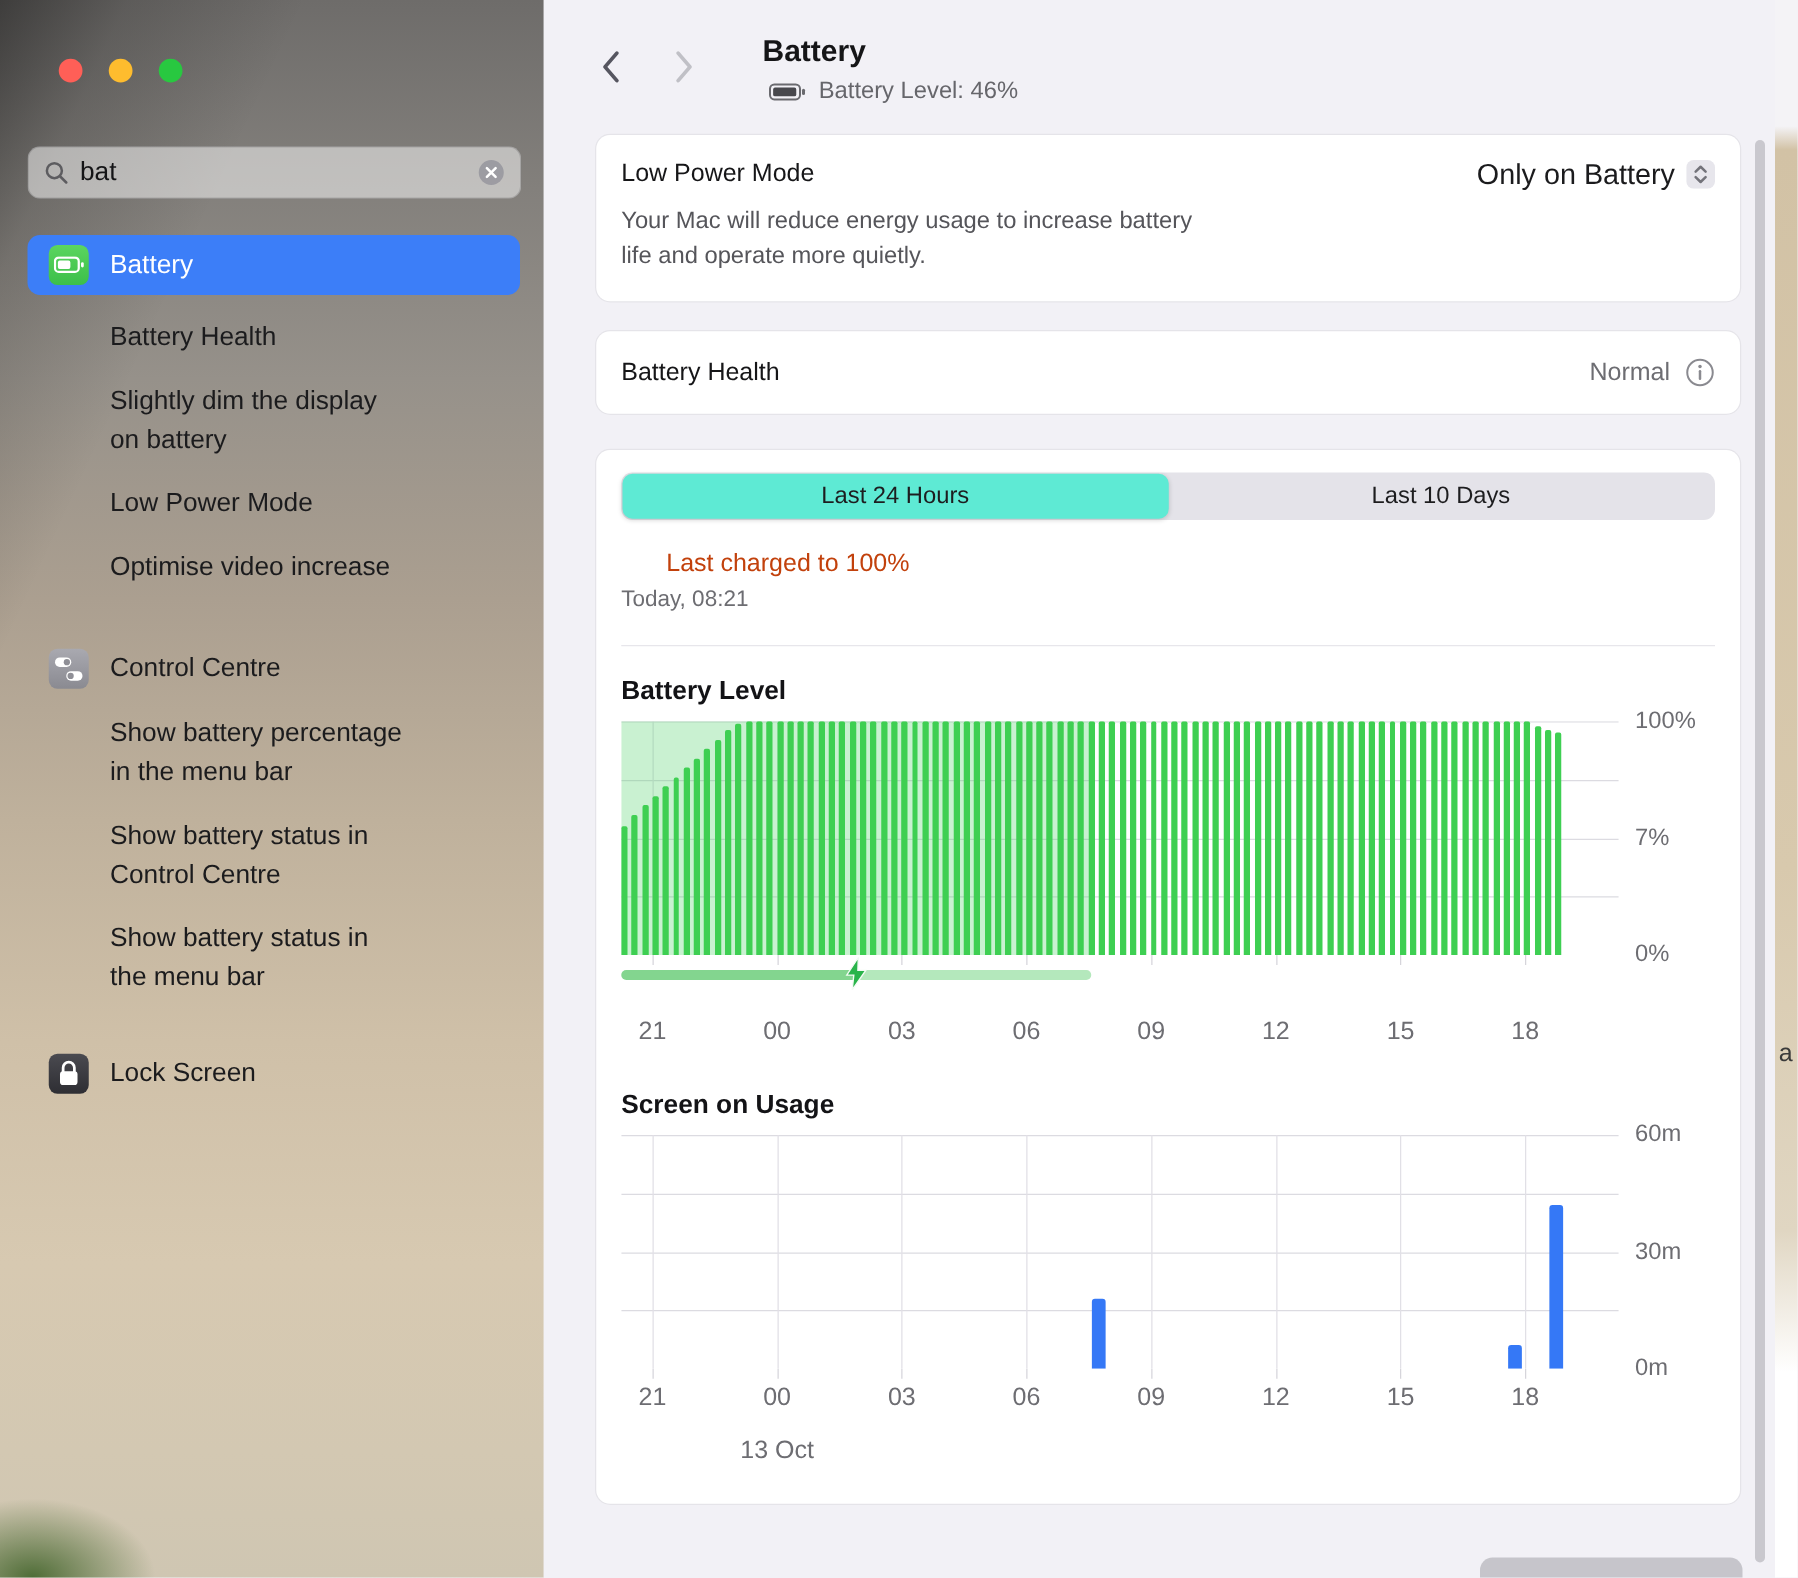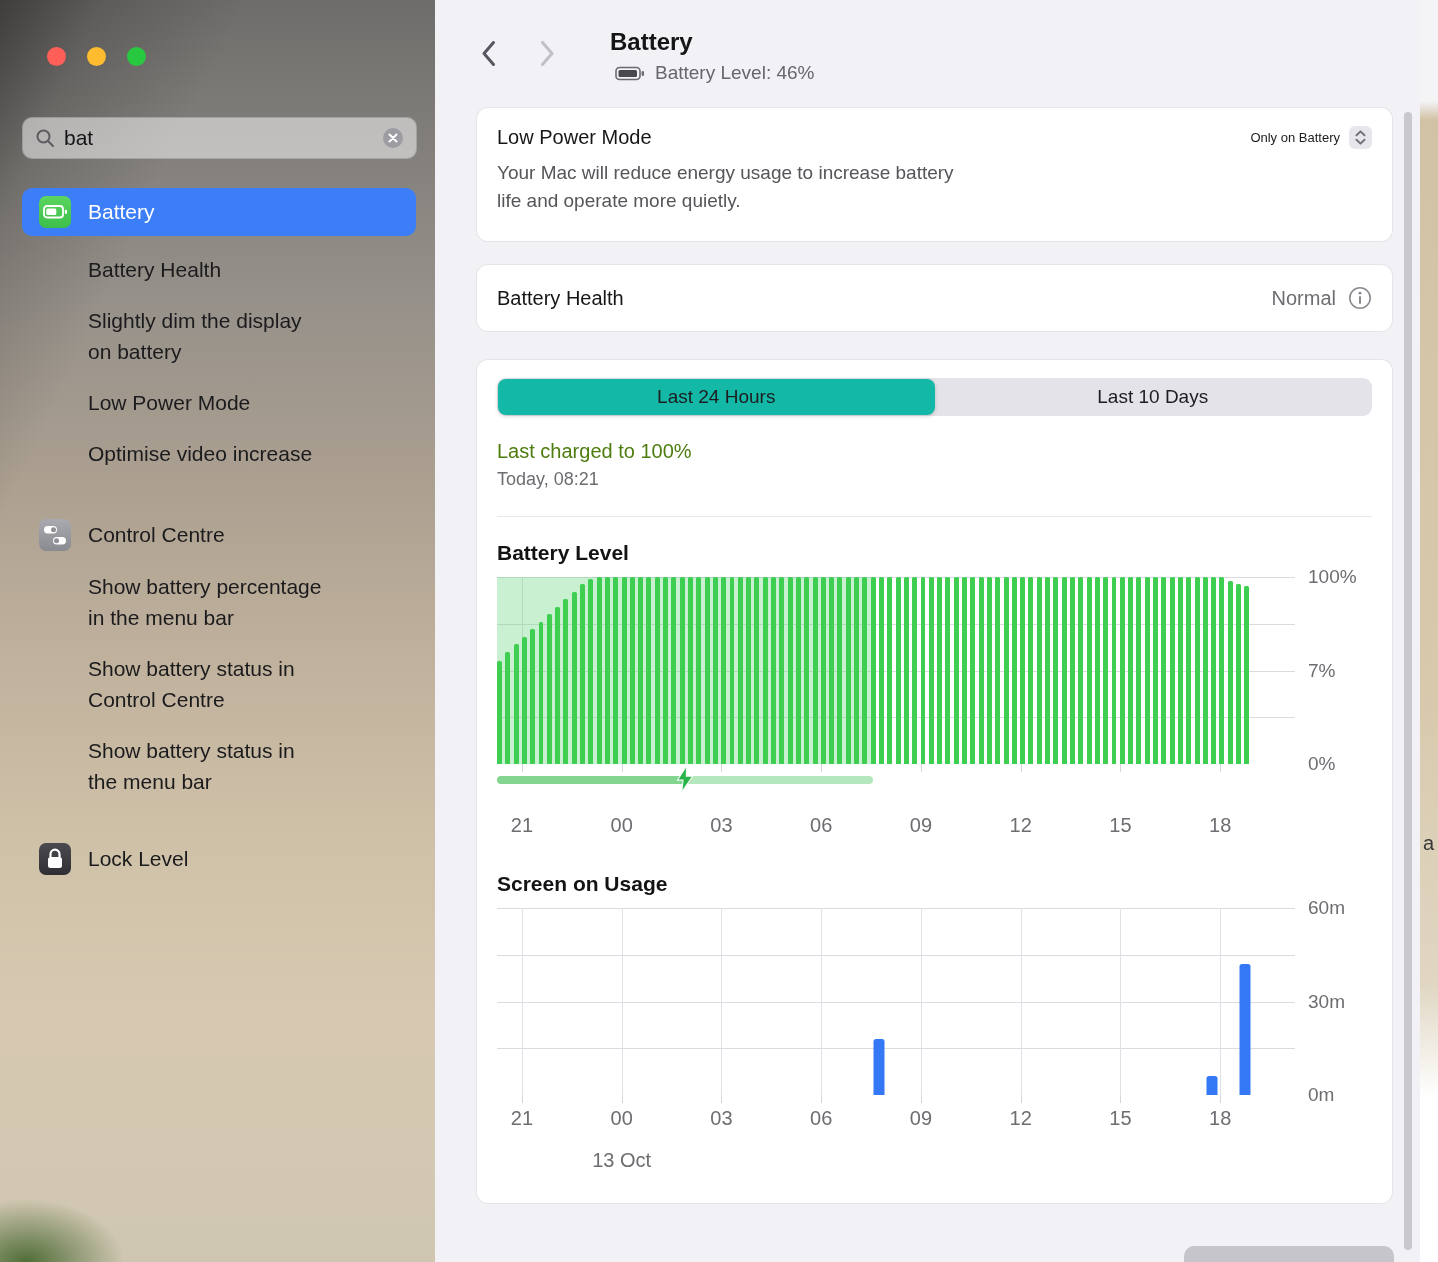--- a/index.html
+++ b/index.html
@@ -62,31 +62,31 @@
 
   
   .card { position:absolute; left:42px; width:915px; background:#fff; border-radius:11px; box-shadow:0 0 0 1px rgba(0,0,0,0.05); }
   .card1 { top:108px; height:133px; padding:18px 20px; }
   .card2 { top:265px; height:66px; padding:0 20px; display:flex; align-items:center; justify-content:space-between; }
   .card3 { top:360px; padding:18px 20px 22px; }
 
   .row-between { display:flex; align-items:center; justify-content:space-between; }
   .card-title { font-size:20px; color:#161618; }
   .popup { display:flex; align-items:center; gap:9px; cursor:default; }
-  .popup-value { font-size:13px; color:#1b1b1d;text-align:right; }
+  .popup-value { font-size:23px; color:#1b1b1d;text-align:right; }
   .card-desc { margin-top:10px; font-size:19px; line-height:28px; color:#55555a; }
   .muted { font-size:20px; color:#6d6d72; }
   .right-group { display:flex; align-items:center; gap:12px; }
 
   
   .segmented { height:38px; background:#e4e3e9; border-radius:9px; display:flex; padding:1px; }
   .segment { flex:1; display:flex; align-items:center; justify-content:center; font-size:19px; color:#1d1d1f; border-radius:8px; cursor:default; }
-  .segment.selected { background:#14b8a6; box-shadow:0 1px 4px rgba(0,0,0,0.18); }
-
-  .last-charged { margin-top:24px; font-size:20px; color:#4d7c0f; }
+  .segment.selected { background:#5eead4; box-shadow:0 1px 4px rgba(0,0,0,0.18); }
+
+  .last-charged { margin-top:24px; font-size:20px; color:#c2410c;margin-left:36px; }
   .charged-time { margin-top:6px; font-size:18px; color:#6d6d72; }
   .divider { margin-top:26px; height:1px; background:#e7e6eb; }
   .chart-title { margin-top:24px; font-size:21px; font-weight:bold; color:#131316; }
   .chart-title.second { margin-top:30px; }
 
   
   .chart-row { margin-top:12px; display:flex; }
   .plot { position:relative; flex:1; height:187px; overflow:hidden; }
   .gutter { width:77px; position:relative; }
   .ylabel { position:absolute; left:13px; transform:translateY(-50%); font-size:19px; color:#6d6d72; white-space:nowrap; }
@@ -168,21 +168,21 @@
     <div class="sb-item preline">Show battery status in
 the menu bar</div>
 
     <div class="sb-head" style="margin-top:46px">
       <span class="sb-icon ic-lock">
         <svg width="32" height="32" viewBox="0 0 32 32">
           <rect x="9" y="14" width="14" height="11" rx="2.5" fill="#fff"></rect>
           <path d="M11.5 14.5 v-3.3 a4.5 4.5 0 0 1 9 0 V14.5" fill="none" stroke="#fff" stroke-width="2.2"></path>
         </svg>
       </span>
-      <span>Lock Level</span>
+      <span>Lock Screen</span>
     </div>
 
   </div>
 </div>
 
 <div class="main">
 
   <div class="nav">
     <svg width="15" height="27" viewBox="0 0 15 27">
       <path d="M12.5 2.5 L3 13.5 L12.5 24.5" fill="none" stroke="#565660" stroke-width="3" stroke-linecap="round" stroke-linejoin="round"></path>

